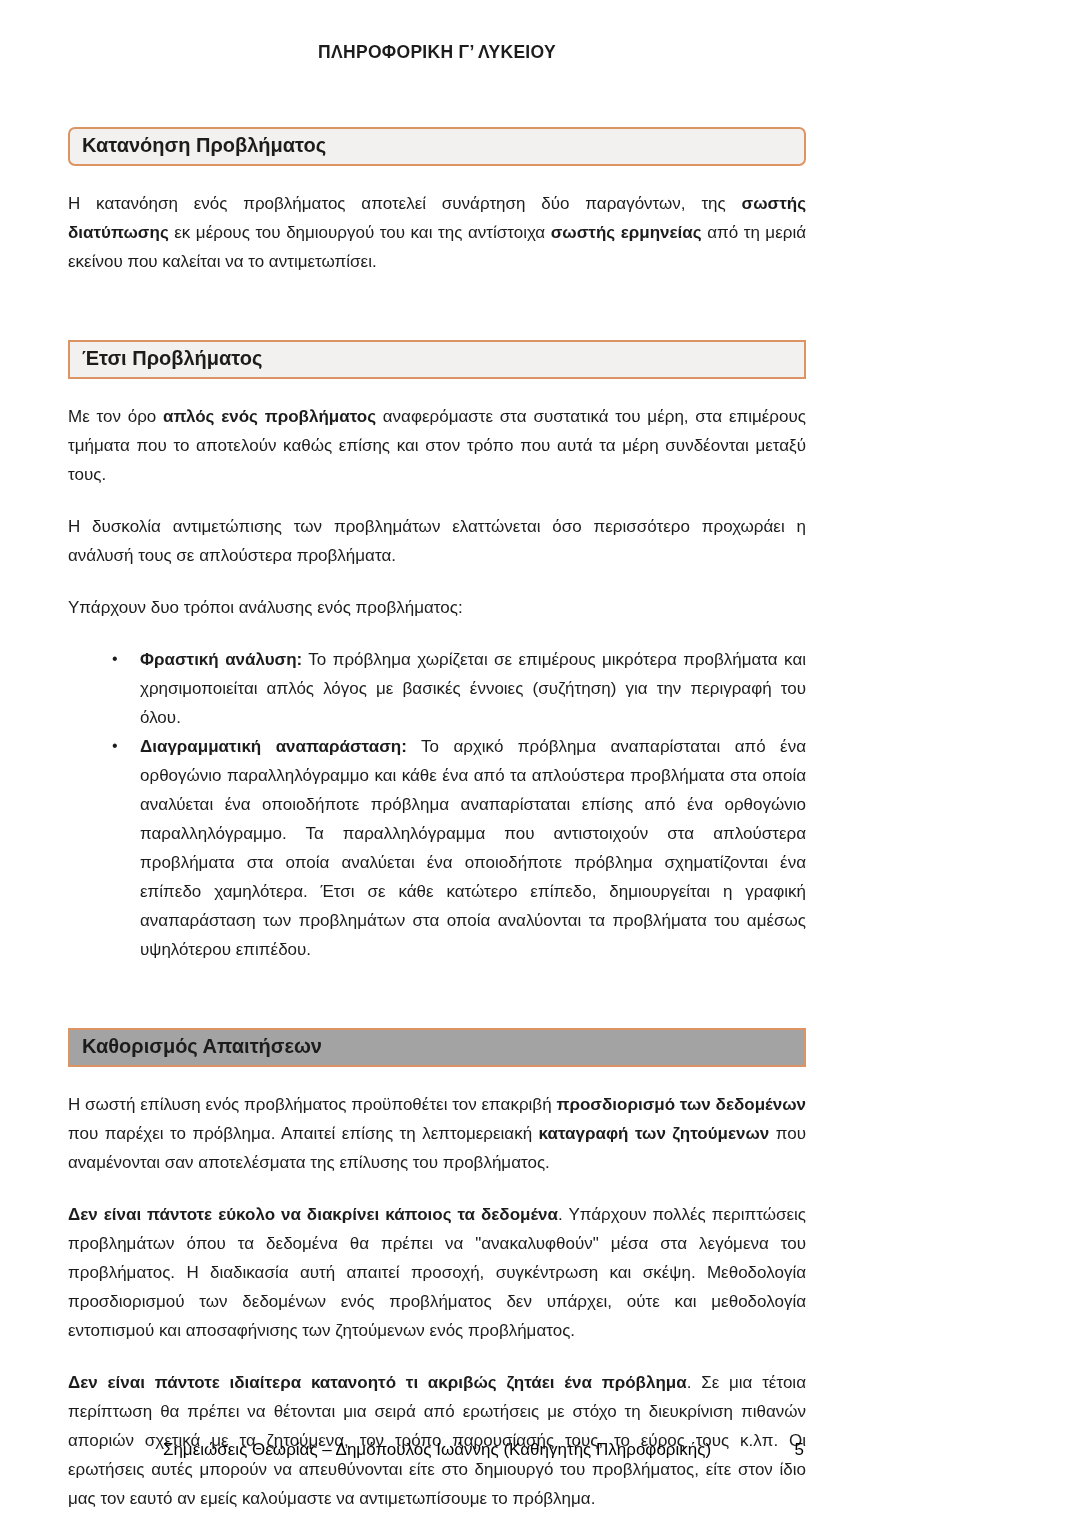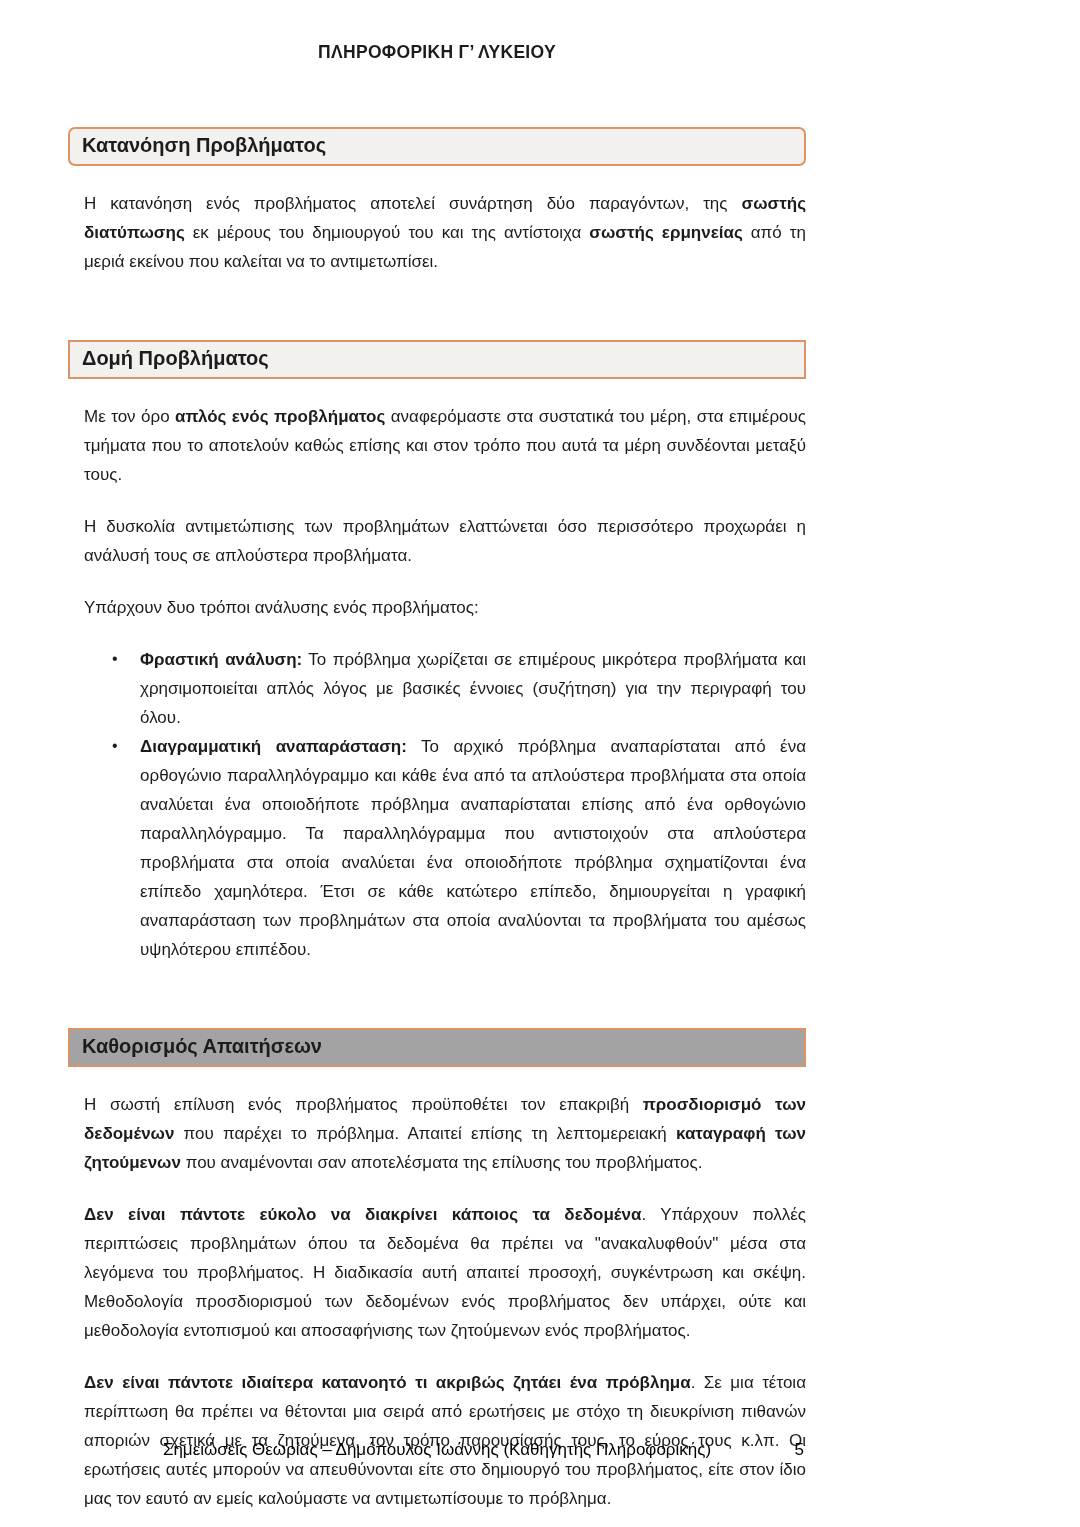--- a/index.html
+++ b/index.html
@@ -30,21 +30,21 @@
     background: #f2f1ef;
     font-size: 20px;
     font-weight: bold;
     padding: 5px 12px 7px 12px;
     color: #1c1c1c;
   }
   p.para {
     font-size: 17px;
     line-height: 29px;
     text-align: justify;
-    margin: 23px 0 0 16px;
+    margin: 23px 0 0 0;
   }
   ul.bullets {
     list-style: none;
     margin: 23px 0 0 0;
     padding: 0;
   }
   ul.bullets li {
     position: relative;
     padding-left: 72px;
     font-size: 17px;
@@ -71,21 +71,21 @@
 
 <div class="page">
   <div class="content">
     <div class="doc-title">ΠΛΗΡΟΦΟΡΙΚΗ Γ’ ΛΥΚΕΙΟΥ</div>
     <div>
         <section class="section">
           <div class="section-heading" style="border-color: rgb(221, 148, 100); background: rgb(242, 241, 239); border-radius: 7px;">Κατανόηση Προβλήματος</div>
           <p class="para"><span>Η κατανόηση ενός προβλήματος αποτελεί συνάρτηση δύο παραγόντων, της </span><b>σωστής διατύπωσης</b><span> εκ μέρους του δημιουργού του και της αντίστοιχα </span><b>σωστής ερμηνείας</b><span> από τη μεριά εκείνου που καλείται να το αντιμετωπίσει.</span></p>
         </section>
         <section class="section">
-          <div class="section-heading" style="border-color: rgb(221, 148, 100); background: rgb(242, 241, 239);">Δομή Προβλήματος</div>
+          <div class="section-heading" style="border-color: rgb(221, 148, 100); background: rgb(242, 241, 239);">Έτσι Προβλήματος</div>
           <p class="para"><span>Με τον όρο </span><b>απλός ενός προβλήματος</b><span> αναφερόμαστε στα συστατικά του μέρη, στα επιμέρους τμήματα που το αποτελούν καθώς επίσης και στον τρόπο που αυτά τα μέρη συνδέονται μεταξύ τους.</span></p>
           <p class="para"><span>Η δυσκολία αντιμετώπισης των προβλημάτων ελαττώνεται όσο περισσότερο προχωράει η ανάλυσή τους σε απλούστερα προβλήματα.</span></p>
           <p class="para"><span>Υπάρχουν δυο τρόποι ανάλυσης ενός προβλήματος:</span></p>
           <ul class="bullets">
             <li class="bullet-item"><span class="marker">•</span><b>Φραστική ανάλυση:</b><span> Το πρόβλημα χωρίζεται σε επιμέρους μικρότερα προβλήματα και χρησιμοποιείται απλός λόγος με βασικές έννοιες (συζήτηση) για την περιγραφή του όλου.</span></li>
             <li class="bullet-item"><span class="marker">•</span><b>Διαγραμματική αναπαράσταση:</b><span> Το αρχικό πρόβλημα αναπαρίσταται από ένα ορθογώνιο παραλληλόγραμμο και κάθε ένα από τα απλούστερα προβλήματα στα οποία αναλύεται ένα οποιοδήποτε πρόβλημα αναπαρίσταται επίσης από ένα ορθογώνιο παραλληλόγραμμο. Τα παραλληλόγραμμα που αντιστοιχούν στα απλούστερα προβλήματα στα οποία αναλύεται ένα οποιοδήποτε πρόβλημα σχηματίζονται ένα επίπεδο χαμηλότερα. Έτσι σε κάθε κατώτερο επίπεδο, δημιουργείται η γραφική αναπαράσταση των προβλημάτων στα οποία αναλύονται τα προβλήματα του αμέσως υψηλότερου επιπέδου.</span></li>
           </ul>
         </section>
         <section class="section">
           <div class="section-heading" style="border-color: rgb(221, 148, 100); background: #a3a3a3;">Καθορισμός Απαιτήσεων</div>

